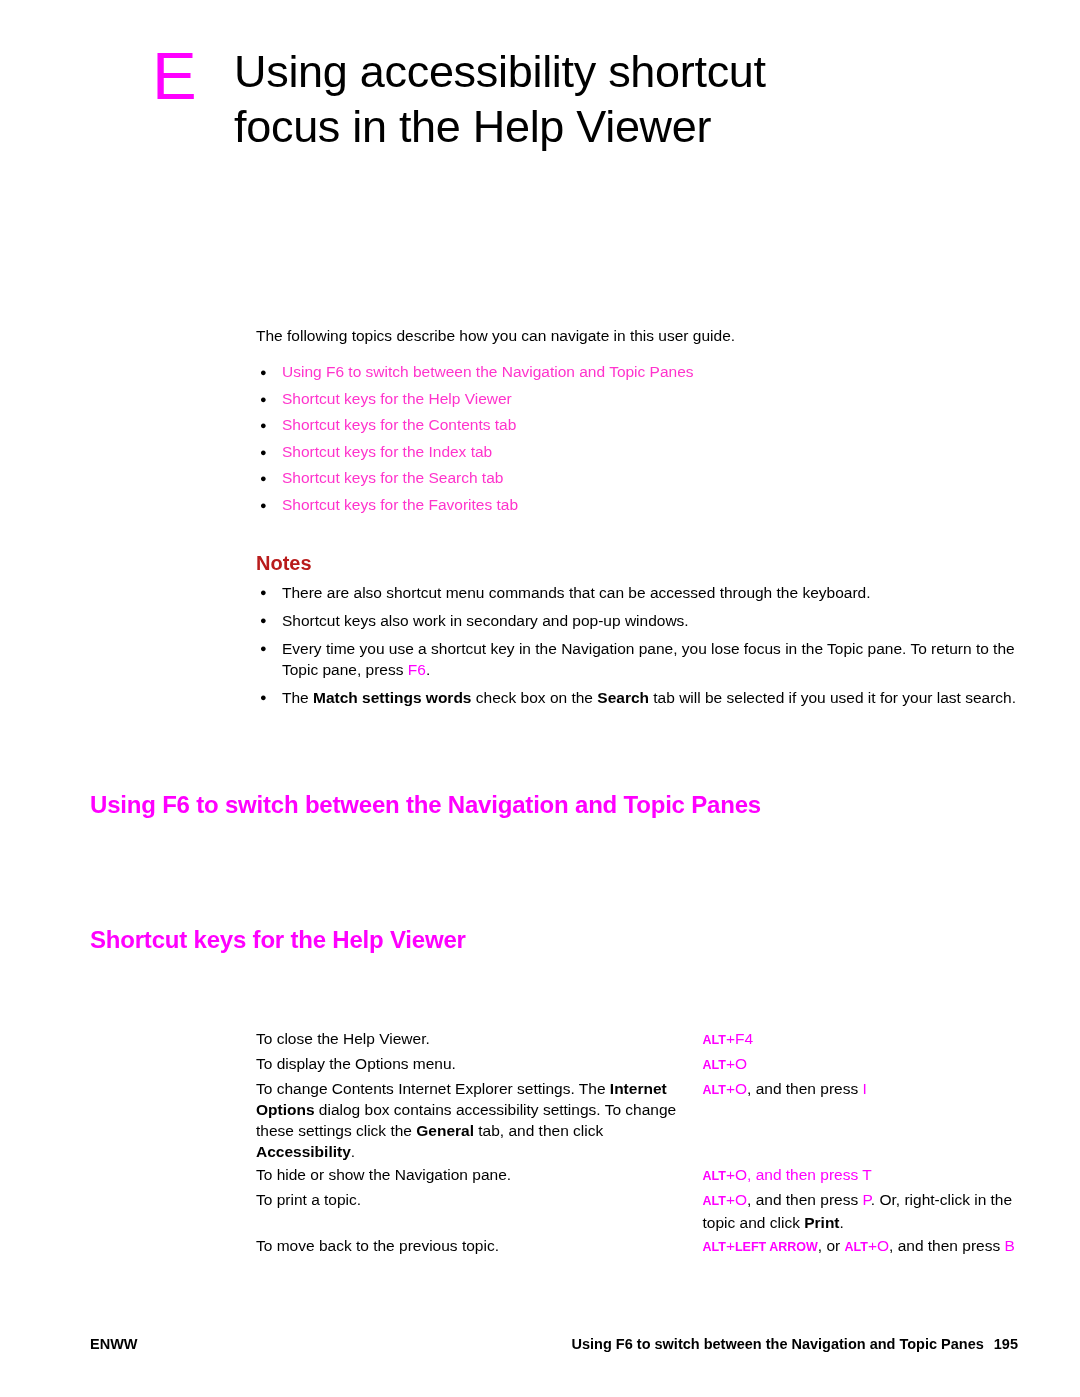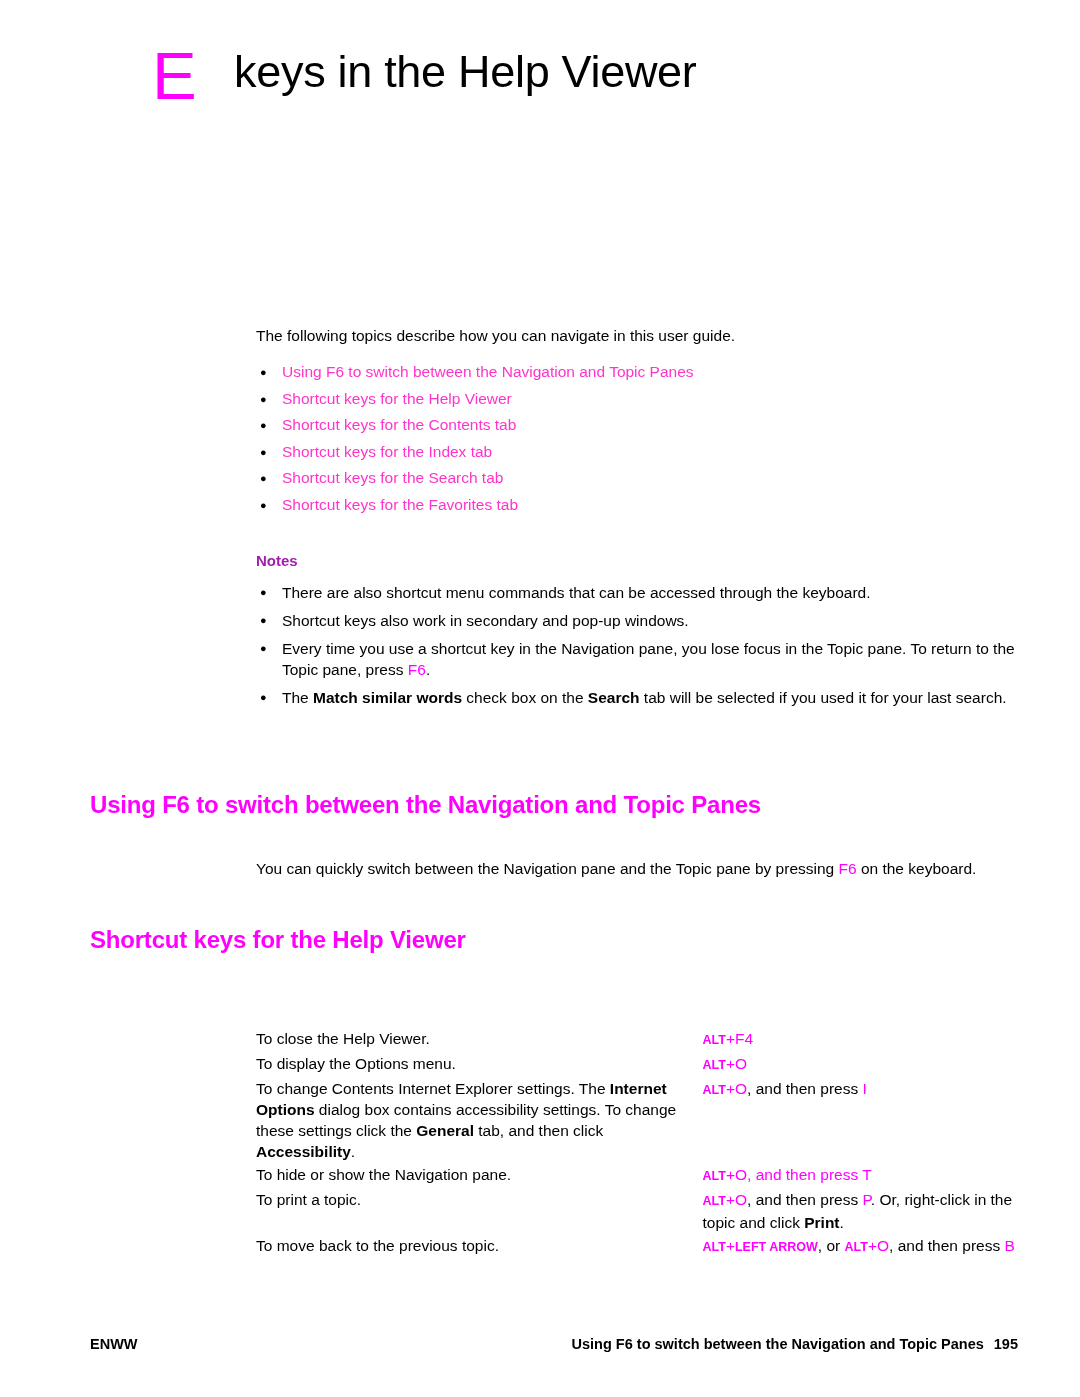--- a/index.html
+++ b/index.html
@@ -83,23 +83,23 @@
   }
   .link {
     color: #ff33cc;
   }
 
   
   .notes-head {
     position: absolute;
     left: 256px;
     top: 552px;
-    font-size: 15px;
-    font-weight: bold;
-    color: #a21caf;
+    font-size: 20px;
+    font-weight: bold;
+    color: #b91c1c;
   }
   .notes-list {
     position: absolute;
     left: 256px;
     top: 582px;
     width: 760px;
   }
   .notes-list .bullet-row { margin-bottom: 7px; }
   .notes-list .txt { line-height: 21px; }
 
@@ -169,21 +169,22 @@
   .footer-right .pg { margin-left: 10px; text-align: right; }
 </style>
 </head>
 <body>
 
 <div class="page">
 
   <div class="chapter-head">
     <div class="chapter-letter">E</div>
     <div class="chapter-title">
-      <div>keys in the Help Viewer</div>
+      <div>Using accessibility shortcut</div>
+      <div>focus in the Help Viewer</div>
     </div>
   </div>
 
   <div class="intro">The following topics describe how you can navigate in this user guide.</div>
 
   <div class="link-list">
     <div class="bullet-row">
       <span class="dot">●</span>
       <span class="txt link">Using F6 to switch between the Navigation and Topic Panes</span>
     </div>
@@ -218,26 +219,25 @@
     <div class="bullet-row">
       <span class="dot">●</span>
       <span class="txt">Shortcut keys also work in secondary and pop-up windows.</span>
     </div>
     <div class="bullet-row">
       <span class="dot">●</span>
       <span class="txt"><span>Every time you use a shortcut key in the Navigation pane, you lose focus in the Topic pane. To return to the Topic pane, press </span><span class="magenta">F6</span><span>.</span></span>
     </div>
     <div class="bullet-row">
       <span class="dot">●</span>
-      <span class="txt"><span>The </span><b>Match similar words</b><span> check box on the </span><b>Search</b><span> tab will be selected if you used it for your last search.</span></span>
+      <span class="txt"><span>The </span><b>Match settings words</b><span> check box on the </span><b>Search</b><span> tab will be selected if you used it for your last search.</span></span>
     </div>
   </div>
 
   <div class="h1-magenta" id="heading-f6">Using F6 to switch between the Navigation and Topic Panes</div>
-  <div class="para" id="para-f6"><span>You can quickly switch between the Navigation pane and the Topic pane by pressing </span><span class="magenta">F6</span><span> on the keyboard.</span></div>
 
   <div class="h1-magenta" id="heading-shortcut">Shortcut keys for the Help Viewer</div>
 
   <table class="sc-table">
     <tbody>
       <tr>
         <td class="desc">To close the Help Viewer.</td>
         <td class="keys"><span class="kb smallcap">ALT</span><span class="kb">+</span><span class="kb">F4</span></td>
       </tr>
       <tr>

